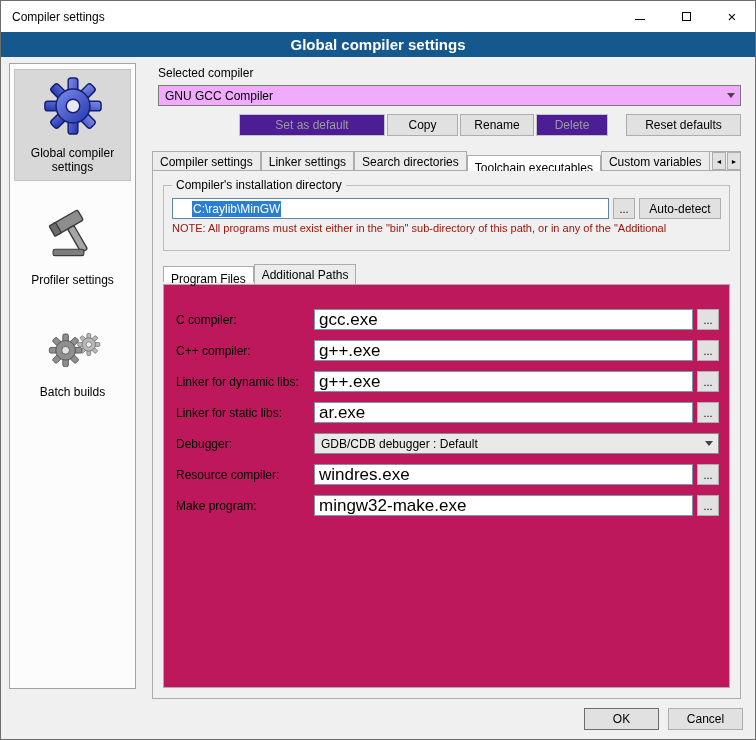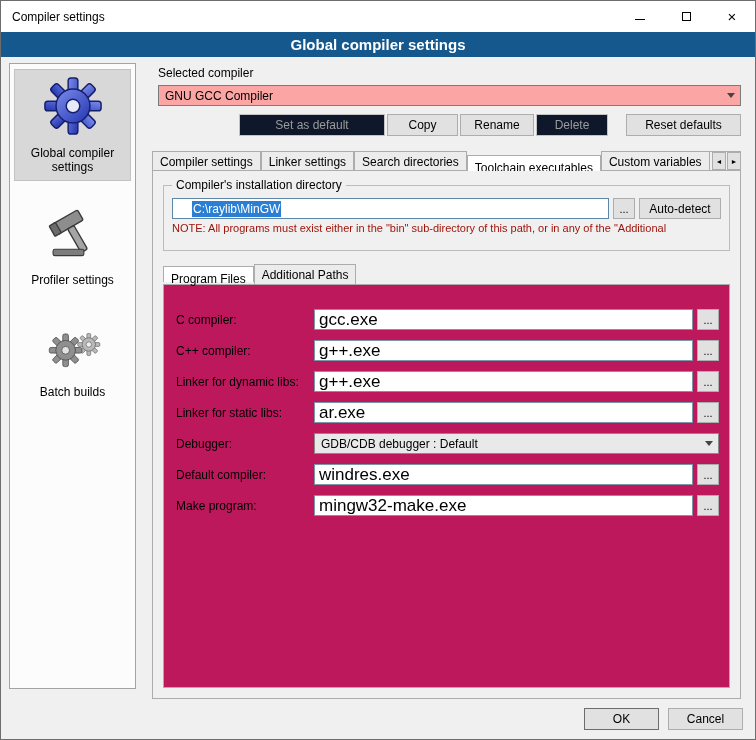--- a/index.html
+++ b/index.html
@@ -46,34 +46,34 @@
   .side-item .side-label {
     font-size: 12px; color: #000; text-align: center; margin-top: 8px; line-height: 14px;
     max-width: 96px;
   }
   
   .main { position: absolute; left: 145px; top: 60px; width: 603px; bottom: 40px; }
   .field-label { font-size: 12px; color: #000; }
   .sel-compiler-label { position: absolute; top: 5px; left: 12px; }
   .combo {
     display: flex; align-items: center;
-    background: #fca5a5; border: 1px solid #7b7b7b; height: 21px;
+    background: #f0abfc; border: 1px solid #7b7b7b; height: 21px;
     padding-left: 6px; font-size: 12px; cursor: default;
   }
   .combo .combo-text { flex: 1; white-space: nowrap; overflow: hidden; }
   .combo .arrow-zone { width: 18px; display: flex; align-items: center; justify-content: center; align-self: stretch; }
   .tri-down { width: 0; height: 0; border-left: 4px solid transparent; border-right: 4px solid transparent; border-top: 5px solid #444; }
   .compiler-combo { position: absolute; top: 24px; left: 12px; right: 8px; }
   
   button {
     font-family: "Liberation Sans", sans-serif; font-size: 12px;
     background: #e1e1e1; border: 1px solid #adadad; height: 22px;
     color: #000; cursor: default;
   }
-  button:disabled, button.disabled { color: #9b9b9b; background: #0f172a; border-color: #c3c3c3; }
+  button:disabled, button.disabled { color: #9b9b9b; background: #4c1d95; border-color: #c3c3c3; }
   .btn-row { position: absolute; top: 53px; left: 12px; right: 8px; display: flex; justify-content: flex-end; gap: 2px; }
   .btn-setdefault { width: 146px; }
   .btn-copy { width: 71px; }
   .btn-rename { width: 74px; }
   .btn-delete { width: 72px; }
   .btn-reset { width: 115px; margin-left: 16px; }
   
   .tabstrip { position: absolute; top: 87px; left: 6px; right: 8px; height: 23px; display: flex; align-items: flex-end; overflow: hidden; }
   .tab {
     font-size: 12px; padding: 3px 7px 4px 7px; border: 1px solid #acacac; border-bottom: none;
@@ -312,21 +312,21 @@
             <div class="combo debugger-combo">
               <span class="combo-text">GDB/CDB debugger : Default</span>
               <span class="arrow-zone">
                   <span class="tri-down"></span>
                 </span>
             </div>
           </div>
         </div>
 
         <div class="form-row">
-          <span class="row-label">Default compiler:</span>
+          <span class="row-label">Resource compiler:</span>
           <div class="field-area">
             <input value="windres.exe" style="">
             <button class="dots-btn">...</button>
           </div>
         </div>
 
         <div class="form-row">
           <span class="row-label">Make program:</span>
           <div class="field-area">
             <input value="mingw32-make.exe" style="">

